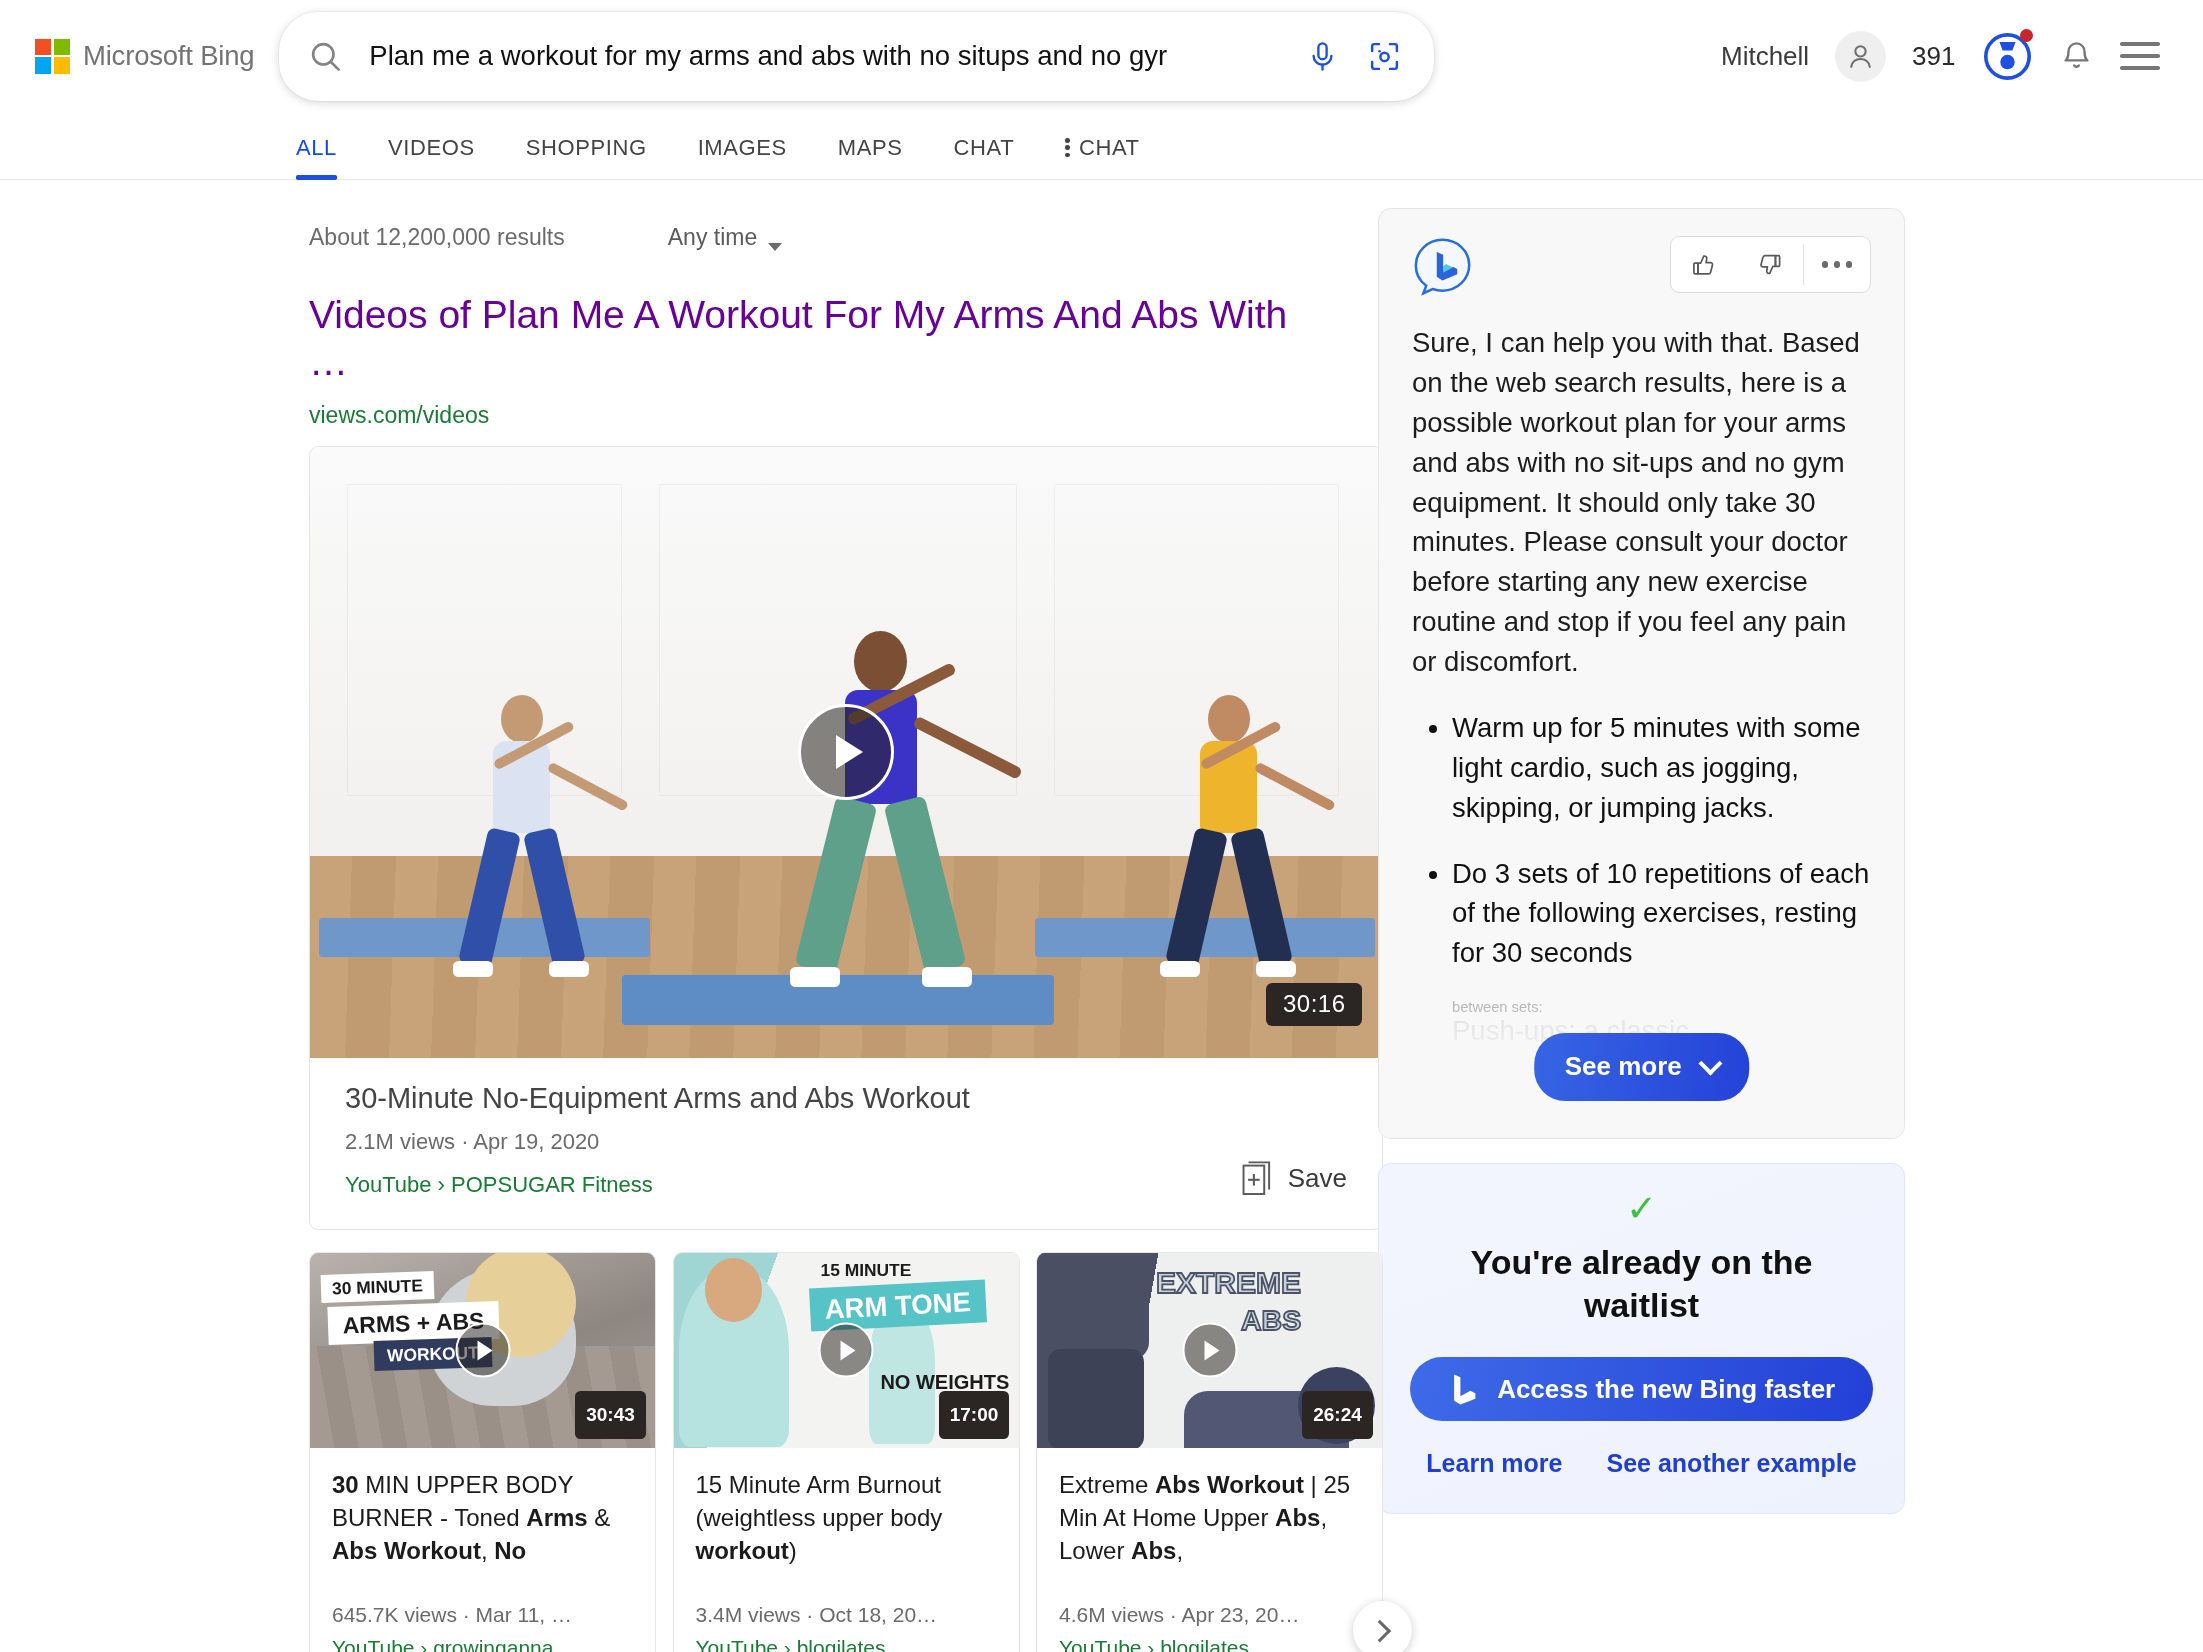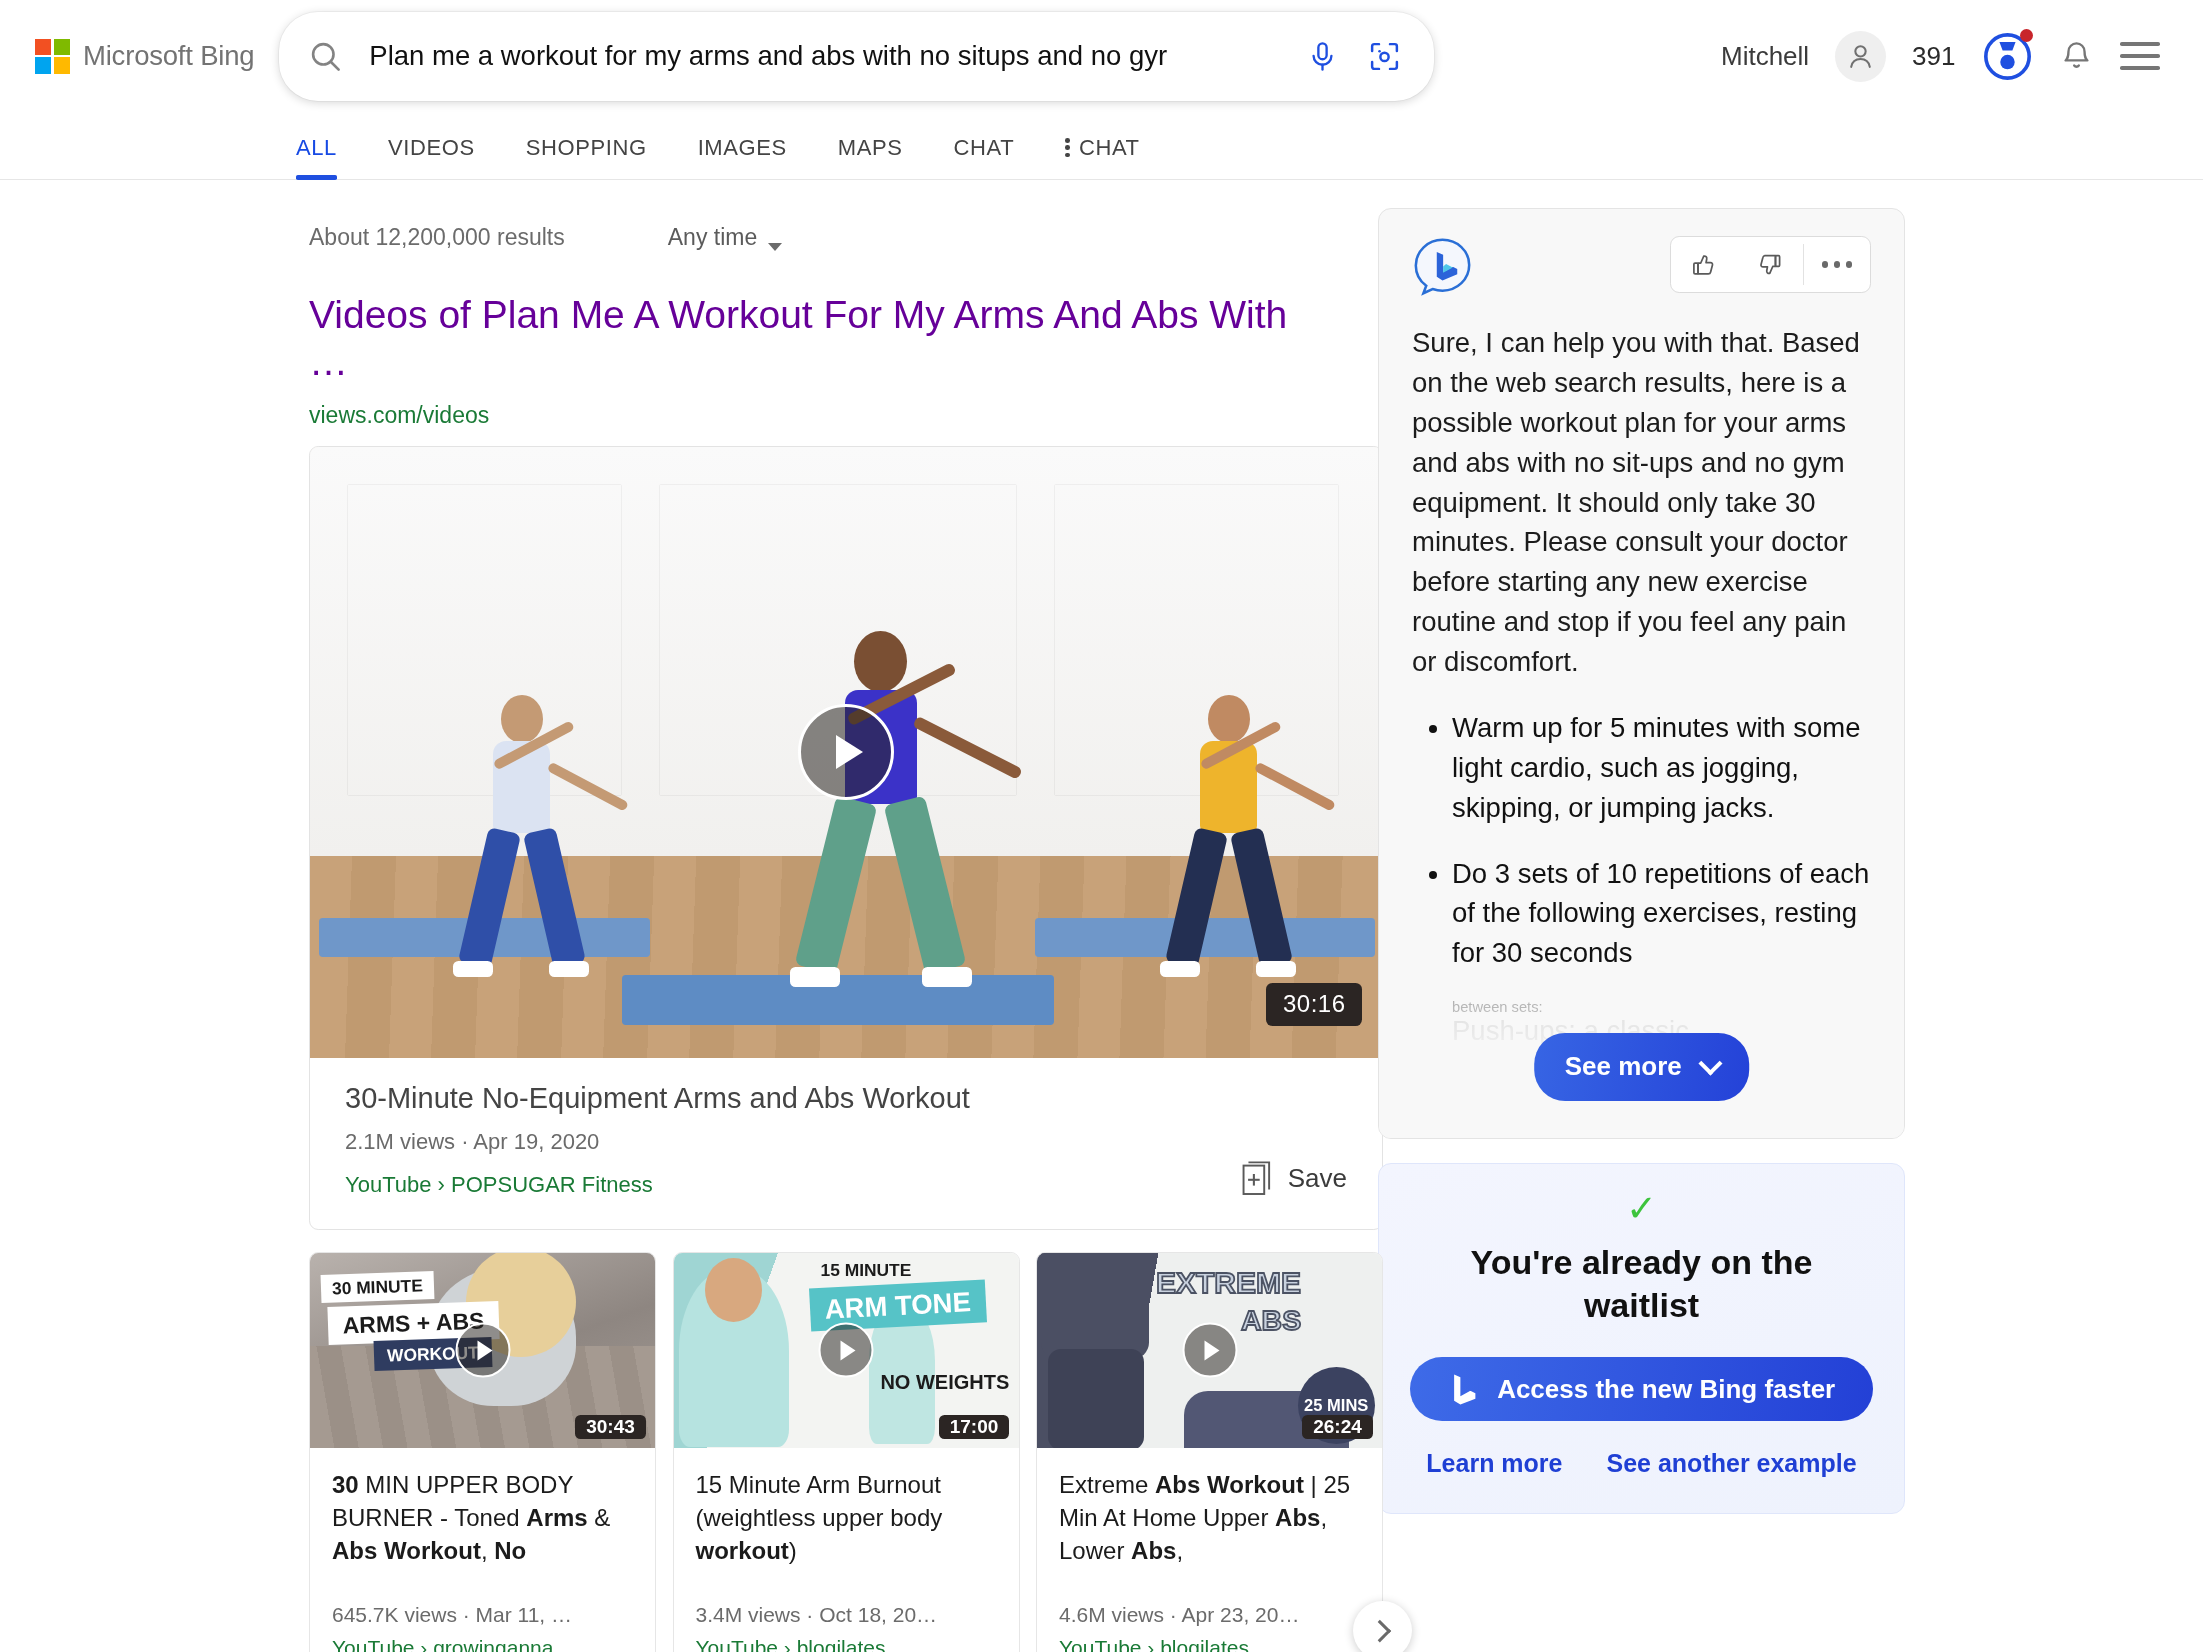--- a/index.html
+++ b/index.html
@@ -194,21 +194,21 @@
     width:55px; height:55px; border-radius:50%;
     background:rgba(40,36,33,0.52); border:2.8px solid #fff;
     display:flex; align-items:center; justify-content:center;
   }
   .mini-play .play-tri {
     border-left:15.6px solid #fff; border-top:10px solid transparent; border-bottom:10px solid transparent; margin-left:4.6px;
   }
   .mini-dur {
     position:absolute; right:9.2px; bottom:9.2px;
     background:#2b2523; color:#fff; font-size:19px; font-weight:bold;
-    padding:1px 11px; border-radius:5.5px;
+    padding:13px 11px; border-radius:5.5px;
   }
   .mini-body { padding: 20px 22px 18.4px 22px; display:flex; flex-direction:column; height:231px; }
   .mini-title { font-size:24px; line-height:1.38; color:#1b1b1b; }
   .mini-title b { font-weight:bold; }
   .mini-foot { margin-top:auto; }
   .mini-stats { font-size:21px; color:#6b6b6b; }
   .mini-src { font-size:21px; color:#1a7a36; margin-top:9.2px; }
 
   .next-arrow {
     position:absolute; right:-29px; top:349px;

